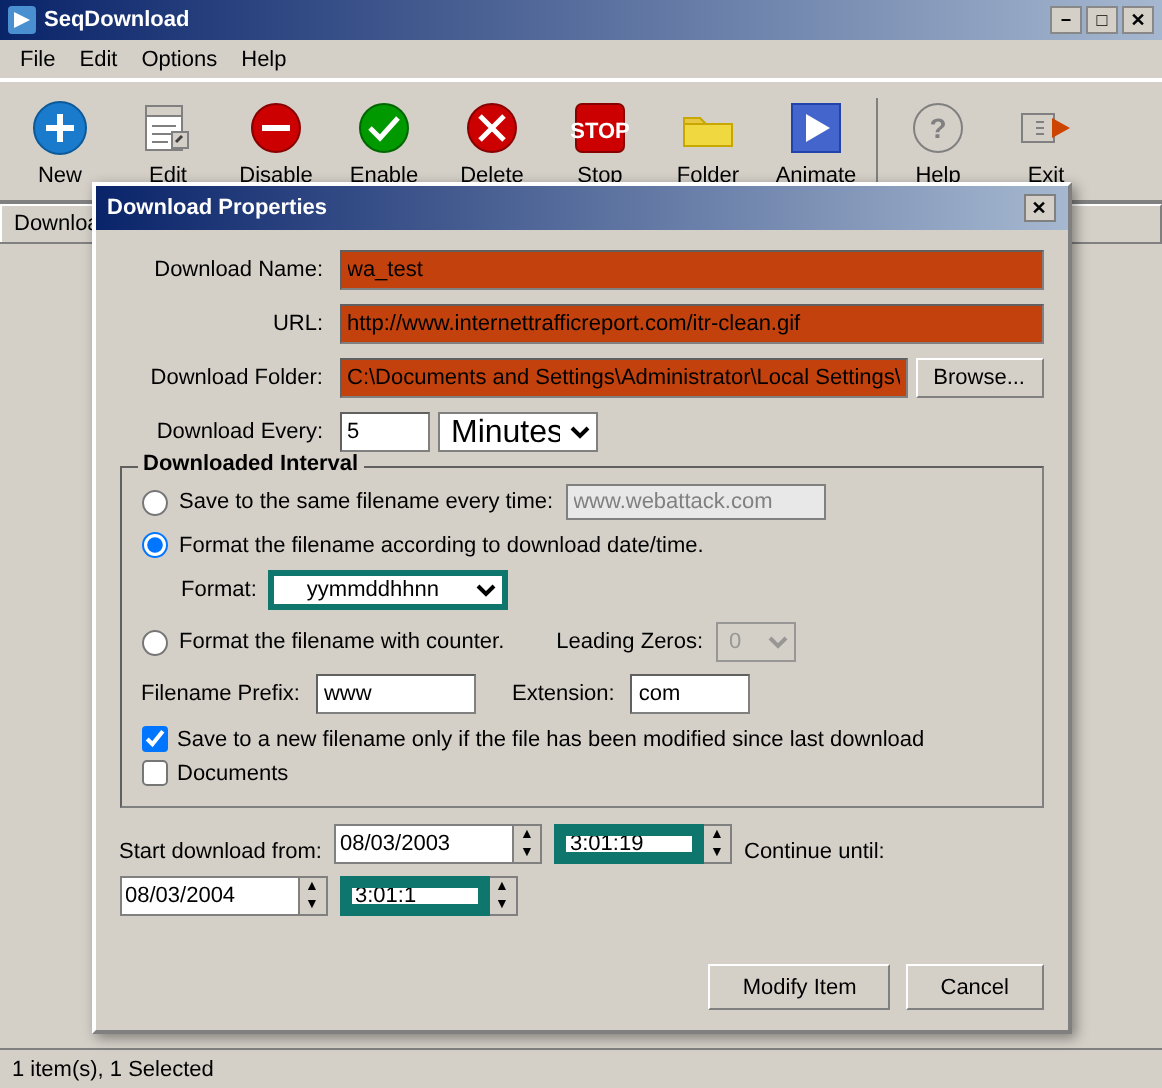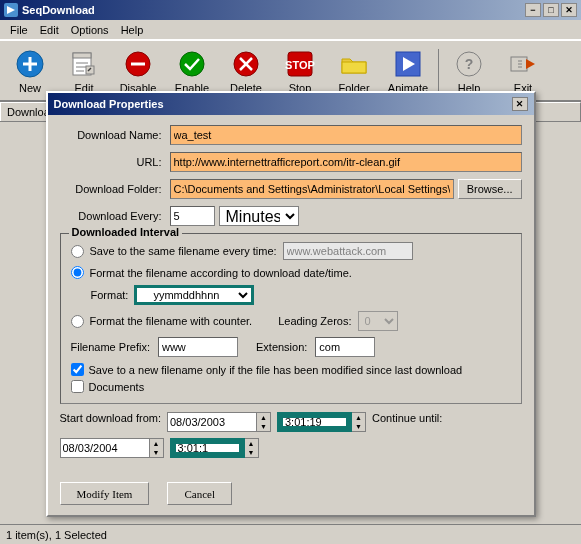--- a/index.html
+++ b/index.html
@@ -197,21 +197,21 @@
       flex-shrink: 0;
       text-align: right;
       padding-right: 8px;
     }
     .form-input {
       flex: 1;
       height: 20px;
       border: 1px solid #808080;
       border-top-color: #606060;
       border-left-color: #606060;
-      background: #fdba74;
+      background: #c2410c;
       padding: 1px 3px;
       font-size: 11px;
       font-family: inherit;
     }
     .browse-btn {
       margin-left: 4px;
       height: 20px;
       padding: 0 8px;
       background: #d4d0c8;
       border: 1px solid #ffffff;
@@ -336,21 +336,21 @@
       display: flex;
       align-items: center;
       gap: 5px;
       margin-bottom: 4px;
     }
     .check-label { font-size: 11px; }
 
     
     .datetime-row {
       display: flex;
-      align-items: flex-start;
+      align-items: flex-end;
       gap: 6px;
       margin-top: 8px;
       margin-bottom: 8px;
       flex-wrap: wrap;
     }
     .dt-label { font-size: 11px; }
     .dt-date {
       height: 20px;
       border: 1px solid #808080;
       background: white;
@@ -389,24 +389,23 @@
       justify-content: center;
       font-size: 7px;
       line-height: 1;
       border: none;
       background: transparent;
     }
 
     
     .dialog-buttons {
       display: flex;
-      justify-content: flex-start;
-      gap: 18px;
+      justify-content: flex-end;
+      gap: 8px;
       padding: 6px 12px 10px;
-      font-family: Liberation Serif, serif;
     }
     .action-btn {
       height: 23px;
       padding: 0 16px;
       background: #d4d0c8;
       border: 1px solid #ffffff;
       border-bottom-color: #808080;
       border-right-color: #808080;
       font-size: 11px;
       cursor: pointer;

